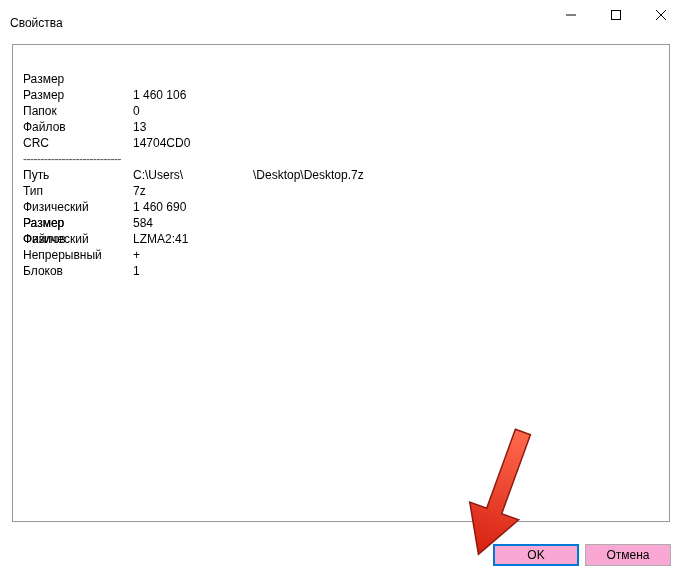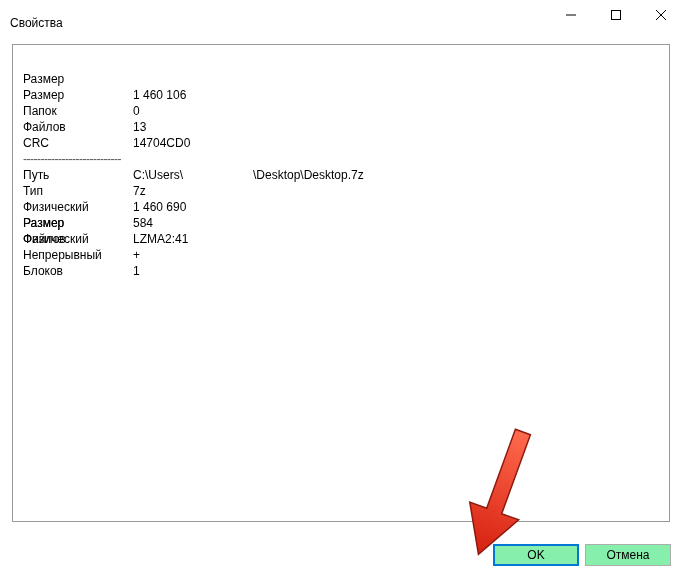--- a/index.html
+++ b/index.html
@@ -65,21 +65,21 @@
     height: 42px;
     display: flex;
     justify-content: flex-end;
     align-items: center;
     padding-right: 12px;
     gap: 6px;
   }
   .btn {
     width: 86px;
     height: 22px;
-    background: #86efac;
+    background: #f9a8d4;
     border: 1px solid #adadad;
     font-size: 12px;
     font-family: inherit;
     padding: 0;
     text-align: center;
     line-height: 20px;
   }
   .btn.primary {
     border: 2px solid #0078d7;
     line-height: 18px;

